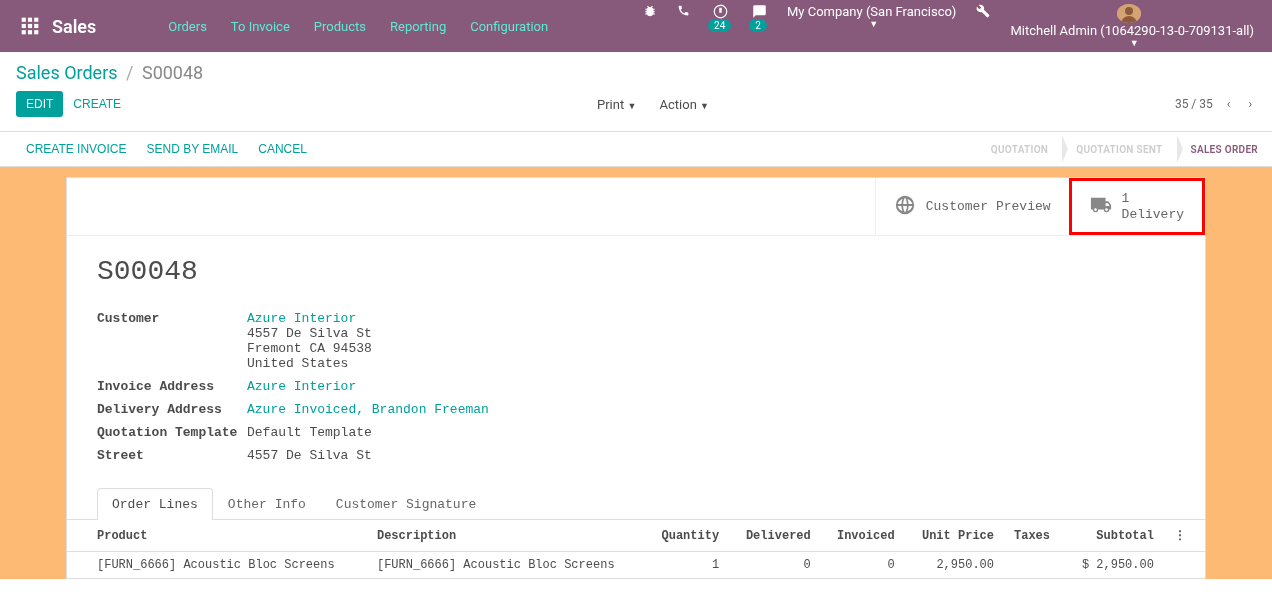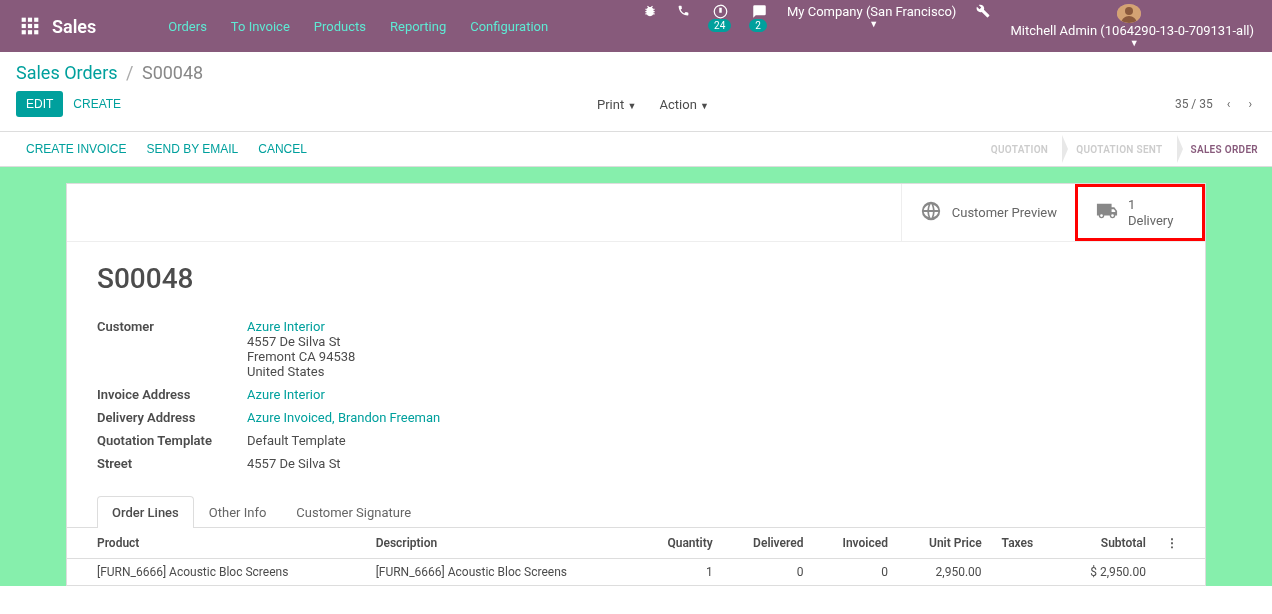--- a/index.html
+++ b/index.html
@@ -49,21 +49,21 @@
     .statusbar .stages { margin-left: auto; display: flex; }
     .stage { padding: 10px 14px; font-size: 10px; font-weight: 600; color: #ccc; position: relative; letter-spacing: 0.3px; }
     .stage:not(:last-child)::after {
       content: "";
       position: absolute; right: -6px; top: 50%; transform: translateY(-50%);
       width: 0; height: 0; border-top: 14px solid transparent; border-bottom: 14px solid transparent; border-left: 6px solid #e8e8e8;
     }
     .stage.active { color: #875a7b; }
     
     
-    .sheet-wrap { background: #86efac; padding: 16px 0 0; }
+    .sheet-wrap { background: #fdba74; padding: 10px 0 0; font-family: Liberation Mono, monospace; }
     .sheet { background: #fff; border: 1px solid #ddd; margin: 0 auto; max-width: 1140px; position: relative; }
     
     
     .button-box { display: flex; justify-content: flex-end; border-bottom: 1px solid #eee; }
     .stat-btn { display: flex; align-items: center; gap: 10px; padding: 10px 18px; border-left: 1px solid #eee; cursor: pointer; min-width: 130px; }
     .stat-btn.highlighted { border: 3px solid #ff0000; }
     .stat-icon svg { width: 22px; height: 22px; fill: #888; }
     .stat-text .stat-value { font-size: 13px; color: #666; line-height: 1.2; }
     .stat-text .stat-label { font-size: 13px; color: #666; line-height: 1.2; }
     

